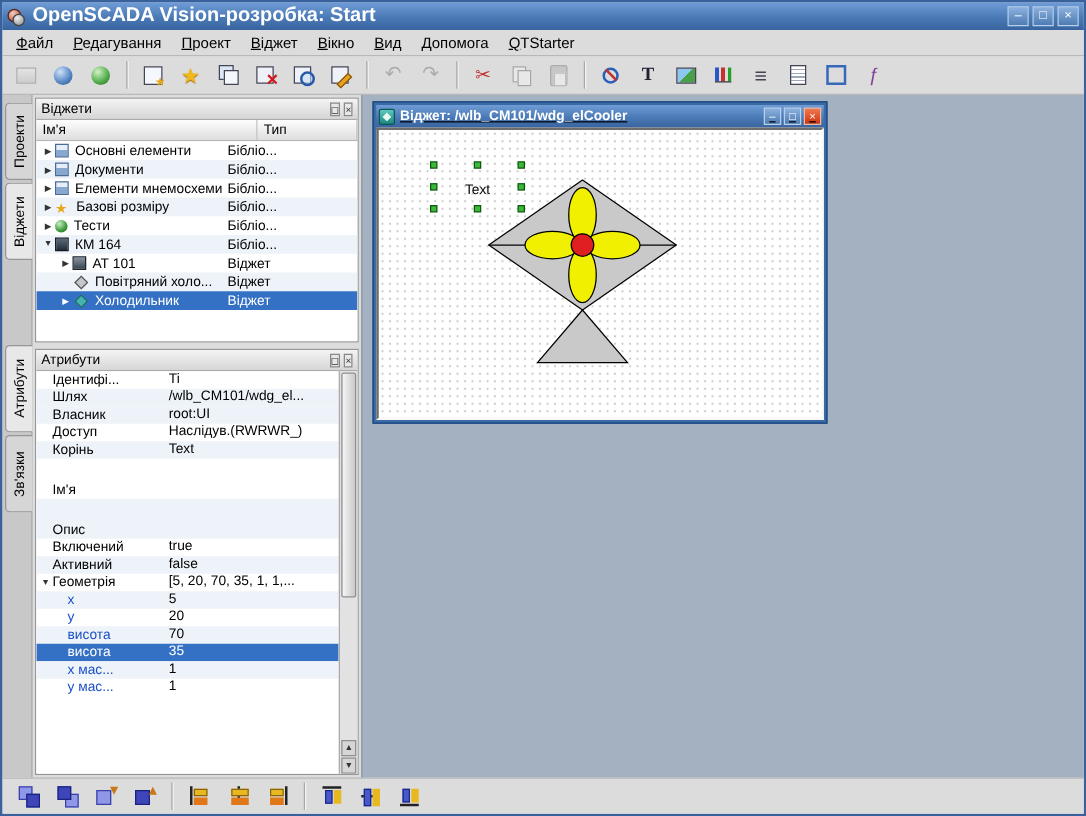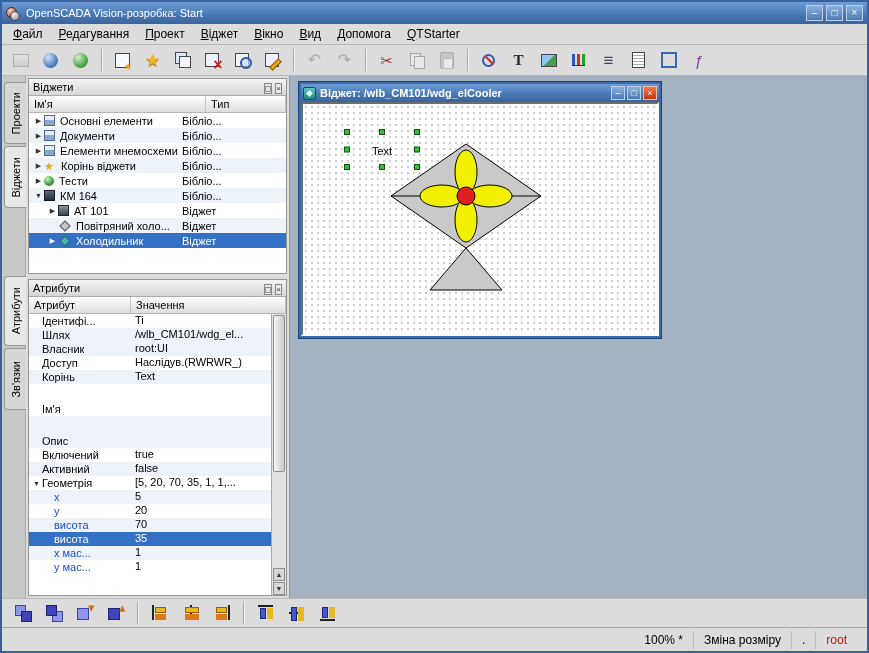--- a/index.html
+++ b/index.html
@@ -3,21 +3,21 @@
 <meta charset="utf-8">
 <style>
   * { margin:0; padding:0; box-sizing:border-box; }
   html,body { width:869px; height:653px; overflow:hidden; }
   body { font-family:"Liberation Sans", sans-serif; font-size:12px; color:#000; }
 
   .win { width:869px; height:653px; border:2px solid #39629c; background:#dcdcdc; display:flex; flex-direction:column; }
 
   
   .titlebar { height:22px; background:linear-gradient(#6f9cd6,#4a7ab6 55%,#38649e); display:flex; align-items:center; padding:0 4px; gap:5px; flex:none; }
-  .title-text { color:#fff; font-weight:normal; font-size:11px; flex:1; white-space:nowrap; overflow:hidden; }
+  .title-text { color:#fff; font-weight:bold; font-size:16px; flex:1; white-space:nowrap; overflow:hidden; }
   .app-icon { width:15px; height:15px; position:relative; flex:none; }
   .app-icon::before { content:""; position:absolute; left:0; top:1px; width:9px; height:9px; border-radius:50%; background:radial-gradient(circle at 35% 30%,#f0cfc0,#b04020); border:1px solid #5c2010; }
   .app-icon::after { content:""; position:absolute; right:1px; bottom:0; width:8px; height:8px; border-radius:50%; background:radial-gradient(circle at 35% 30%,#eee,#8a8a8a); border:1px solid #444; }
   .win-btns { display:flex; flex:none; }
   .wbtn { width:17px; height:16px; margin-left:3px; background:linear-gradient(#8cb0dd,#4d7cb4); border:1px solid #b8d0ea; color:#fff; font-size:10px; line-height:14px; text-align:center; cursor:default; }
 
   
   .menubar { height:21px; display:flex; align-items:center; padding:0 4px; gap:2px; border-bottom:1px solid #b8b8b8; background:#dcdcdc; flex:none; }
   .menu-item { display:inline-block; padding:2px 7px; font-size:12px; }
   .menu-item::first-letter { text-decoration:underline; }
@@ -138,21 +138,21 @@
 
   .scrollbar { position:absolute; right:0; top:0; bottom:0; width:15px; background:#e2e2e2; border-left:1px solid #aaa; }
   .sb-thumb { position:absolute; top:1px; left:1px; right:1px; height:56%; background:linear-gradient(90deg,#f6f6f6,#c9c9c9); border:1px solid #909090; border-radius:2px; }
   .sb-btn { position:absolute; left:1px; right:1px; height:13px; background:#d6d6d6; border:1px solid #909090; font-size:7px; line-height:12px; text-align:center; color:#333; }
   .sb-up { bottom:14px; }
   .sb-down { bottom:0; }
 
   
   .mdi { flex:1; background:#a3b1c0; position:relative; border-left:1px solid #8896a6; min-width:0; }
   .child { position:absolute; left:8px; top:5px; width:364px; height:258px; border:1px solid #16427e; background:#3b6ba5; padding:2px; }
-  .child-title { height:18px; display:flex; align-items:center; gap:4px; padding:0 2px; background:linear-gradient(#6f9cd6,#4a7ab6 55%,#38649e); }
+  .child-title { height:18px; display:flex; align-items:center; gap:4px; padding:0 2px; background:linear-gradient(#6f9cd6,#4a7ab6 55%,#38649e);text-decoration:underline; }
   .child-title-text { flex:1; color:#fff; font-weight:bold; font-size:11px; white-space:nowrap; overflow:hidden; }
   .child-icon { width:13px; height:13px; flex:none; background:linear-gradient(#5cc8c0,#1e8880); border:1px solid #0c5850; border-radius:2px; position:relative; }
   .child-icon::before { content:""; position:absolute; inset:3px; background:#e8f8f0; transform:rotate(45deg); }
   .child-btns { display:flex; flex:none; }
   .cbtn { width:14px; height:14px; margin-left:2px; background:linear-gradient(#8cb0dd,#4d7cb4); border:1px solid #b8d0ea; color:#fff; font-size:9px; line-height:12px; text-align:center; }
   .cbtn.editor-btn-close { background:linear-gradient(#f07850,#cc3410); border-color:#f0b8a0; }
   .child-client { position:relative; height:234px; background:#fff; border:2px solid; border-color:#6d6d6d #f8f8f8 #f8f8f8 #6d6d6d; background-image:radial-gradient(#cccccc 1px, transparent 1.2px); background-size:6px 6px; overflow:hidden; }
   .canvas-svg { position:absolute; left:0; top:0; }
 
   
@@ -307,21 +307,21 @@
               <span class="indent" style="width: 4px;"></span>
               <span class="expander">▶</span>
               <span class="tico t-lib"></span>
               <span class="cell-name">Елементи мнемосхеми</span>
               <span class="cell-type">Бібліо...</span>
             </div>
             <div class="tree-row alt">
               <span class="indent" style="width: 4px;"></span>
               <span class="expander">▶</span>
               <span class="tico t-star"></span>
-              <span class="cell-name">Корінь віджети</span>
+              <span class="cell-name">Базові розміру</span>
               <span class="cell-type">Бібліо...</span>
             </div>
             <div class="tree-row">
               <span class="indent" style="width: 4px;"></span>
               <span class="expander">▶</span>
               <span class="tico t-sphere"></span>
               <span class="cell-name">Тести</span>
               <span class="cell-type">Бібліо...</span>
             </div>
             <div class="tree-row alt">
@@ -355,24 +355,20 @@
           </div>
       </div>
 
       <div class="splitter"></div>
 
       <div class="panel panel-attrs">
         <div class="panel-title">
           <span class="pt-label">Атрибути</span>
           <span class="ph-btns"><span class="ph-btn">◻</span><span class="ph-btn">×</span></span>
         </div>
-        <div class="col-header">
-            <span class="col" style="width: 102px;">Атрибут</span>
-            <span class="col" style="flex: 1 1 0%;">Значення</span>
-          </div>
         <div class="rows-wrap">
           <div class="attr-rows">
               <div class="attr-row">
                 <span class="a-name">
                   <span class="indent" style="width: 2px;"></span>
                   <span class="expander"></span>
                   <span>Ідентифі...</span>
                 </span>
                 <span class="a-value">Ti</span>
               </div>
@@ -573,20 +569,14 @@
         <span class="ticon i-align-top"></span>
       </button>
       <button class="tb-btn">
         <span class="ticon i-align-vcenter"></span>
       </button>
       <button class="tb-btn">
         <span class="ticon i-align-bottom"></span>
       </button>
     </div>
 
-  <div class="statusbar">
-    <span class="st-seg"><span>100%</span> <span>*</span></span>
-    <span class="st-seg">Зміна розміру</span>
-    <span class="st-seg">.</span>
-    <span class="st-seg st-user">root</span>
-  </div>
 
 </div>
 
 </body></html>

